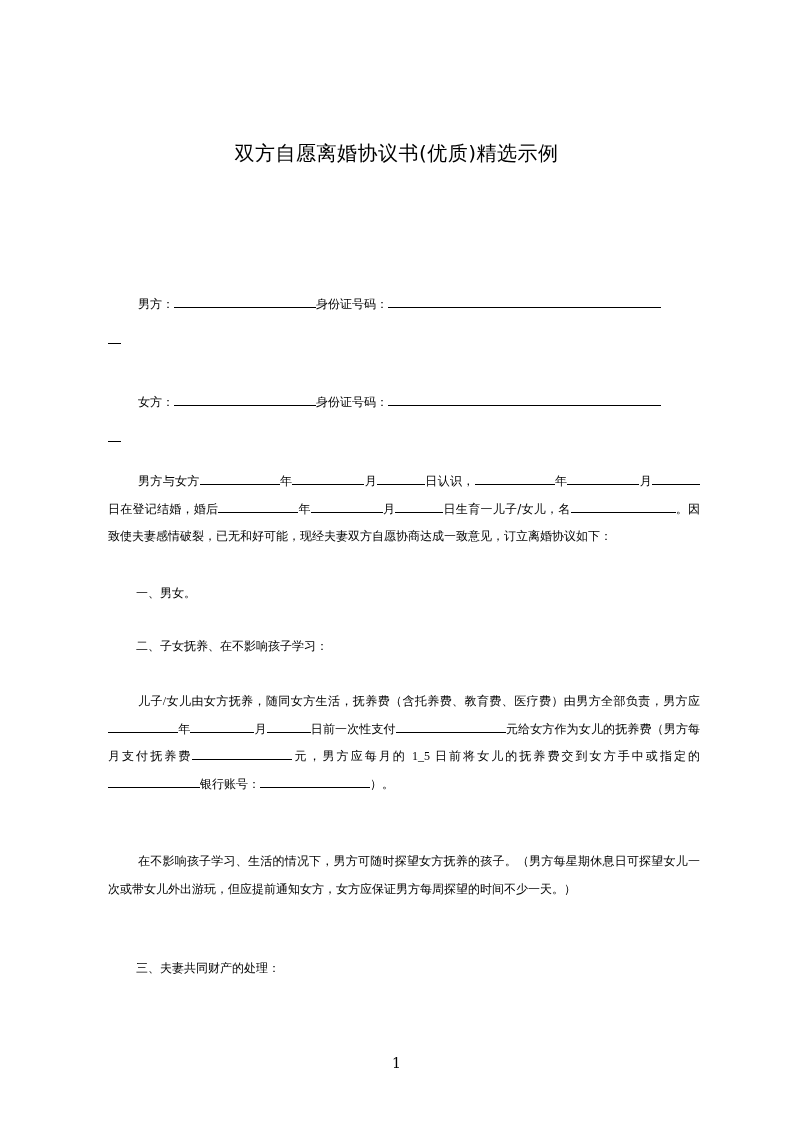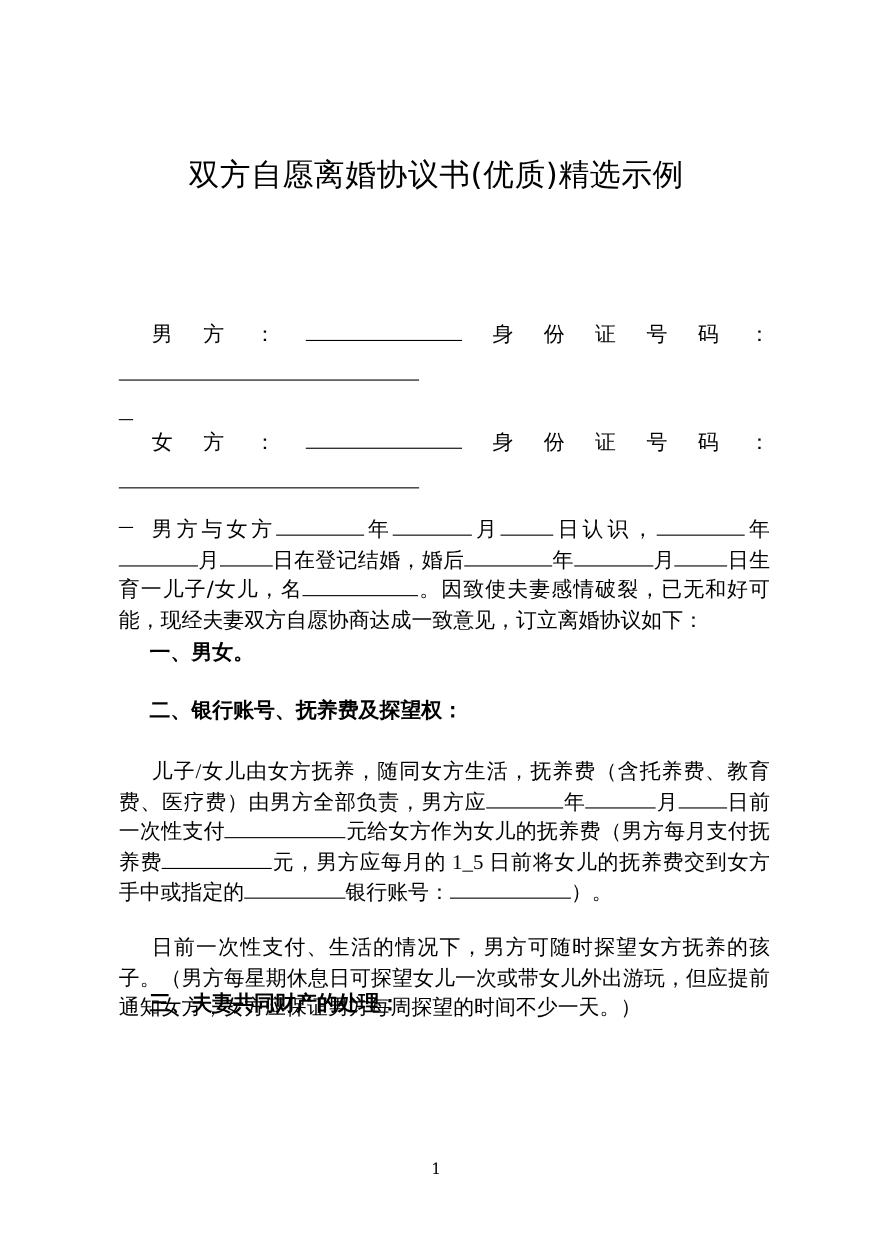--- a/index.html
+++ b/index.html
@@ -3,30 +3,30 @@
 <meta charset="utf-8">
 <style>
   html, body { margin: 0; padding: 0; background: #ffffff; }
   body {
     width: 793px; height: 1122px; position: relative; overflow: hidden;
     font-family: "DejaVu Sans", "Liberation Sans", sans-serif;
     color: #000;
   }
   .title {
     position: absolute; top: 140px; left: 0; width: 793px;
-    text-align: center; font-size: 28px; letter-spacing: 0.5px;
+    text-align: center; font-size: 20px; letter-spacing: 0.5px;
   }
   .para {
     position: absolute; left: 108px; width: 592px;
-    font-size: 19px; line-height: 27.5px;
+    font-size: 12px; line-height: 27.5px;
     text-align: justify; text-justify: inter-ideograph;
     word-break: break-all;
   }
   .indent { text-indent: 30px; }
-  .heading { left: 136px; width: 560px; font-weight: bold; }
+  .heading { left: 136px; width: 560px; }
   .blank {
     display: inline-block; border-bottom: 1px solid #000;
     height: 14px; vertical-align: baseline;
   }
   .page-number {
     position: absolute; top: 1055px; left: 0; width: 793px; text-align: center;
     font-family: "DejaVu Serif", "Liberation Serif", serif; font-size: 14px;
   }
 </style>
 </head>
@@ -43,25 +43,25 @@
   <div class="para indent" style="top:384px; line-height:36px;">
     <span>女方：</span><span class="blank" style="width:142px;"></span><span>身份证号码：</span><span class="blank" style="width:273px;"></span><br><span class="blank" style="width:13px;"></span>
   </div>
 
   <div class="para indent" style="top:468px;">
     <span>男方与女方</span><span class="blank" style="width:80px;"></span><span>年</span><span class="blank" style="width:72px;"></span><span>月</span><span class="blank" style="width:48px;"></span><span>日认识，</span><span class="blank" style="width:80px;"></span><span>年</span><span class="blank" style="width:72px;"></span><span>月</span><span class="blank" style="width:48px;"></span><span>日在登记结婚，婚后</span><span class="blank" style="width:80px;"></span><span>年</span><span class="blank" style="width:72px;"></span><span>月</span><span class="blank" style="width:48px;"></span><span>日生育一儿子/女儿，名</span><span class="blank" style="width:105px;"></span><span>。因致使夫妻感情破裂，已无和好可能，现经夫妻双方自愿协商达成一致意见，订立离婚协议如下：</span>
   </div>
 
   <div class="para heading" style="top:580px;">一、男女。</div>
 
-  <div class="para heading" style="top:633px;">二、银行账号、抚养费及探望权：</div>
+  <div class="para heading" style="top:633px;">二、子女抚养、在不影响孩子学习：</div>
 
   <div class="para indent" style="top:688px;font-family:Liberation Serif, serif;">
     <span>儿子/女儿由女方抚养，随同女方生活，抚养费（含托养费、教育费、医疗费）由男方全部负责，男方应</span><span class="blank" style="width:70px;"></span><span>年</span><span class="blank" style="width:64px;"></span><span>月</span><span class="blank" style="width:44px;"></span><span>日前一次性支付</span><span class="blank" style="width:110px;"></span><span>元给女方作为女儿的抚养费（男方每月支付抚养费</span><span class="blank" style="width:100px;"></span><span>元，男方应每月的 1_5 日前将女儿的抚养费交到女方手中或指定的</span><span class="blank" style="width:92px;"></span><span>银行账号：</span><span class="blank" style="width:110px;"></span><span>）。</span>
   </div>
 
-  <div class="para indent" style="top:848px;">日前一次性支付、生活的情况下，男方可随时探望女方抚养的孩子。（男方每星期休息日可探望女儿一次或带女儿外出游玩，但应提前通知女方，女方应保证男方每周探望的时间不少一天。）</div>
+  <div class="para indent" style="top:848px;">在不影响孩子学习、生活的情况下，男方可随时探望女方抚养的孩子。（男方每星期休息日可探望女儿一次或带女儿外出游玩，但应提前通知女方，女方应保证男方每周探望的时间不少一天。）</div>
 
-  <div class="para heading" style="top:899px;">三、夫妻共同财产的处理：</div>
+  <div class="para heading" style="top:955px;">三、夫妻共同财产的处理：</div>
 
   <div class="page-number">1</div>
 
 </div>
 
 </body></html>

